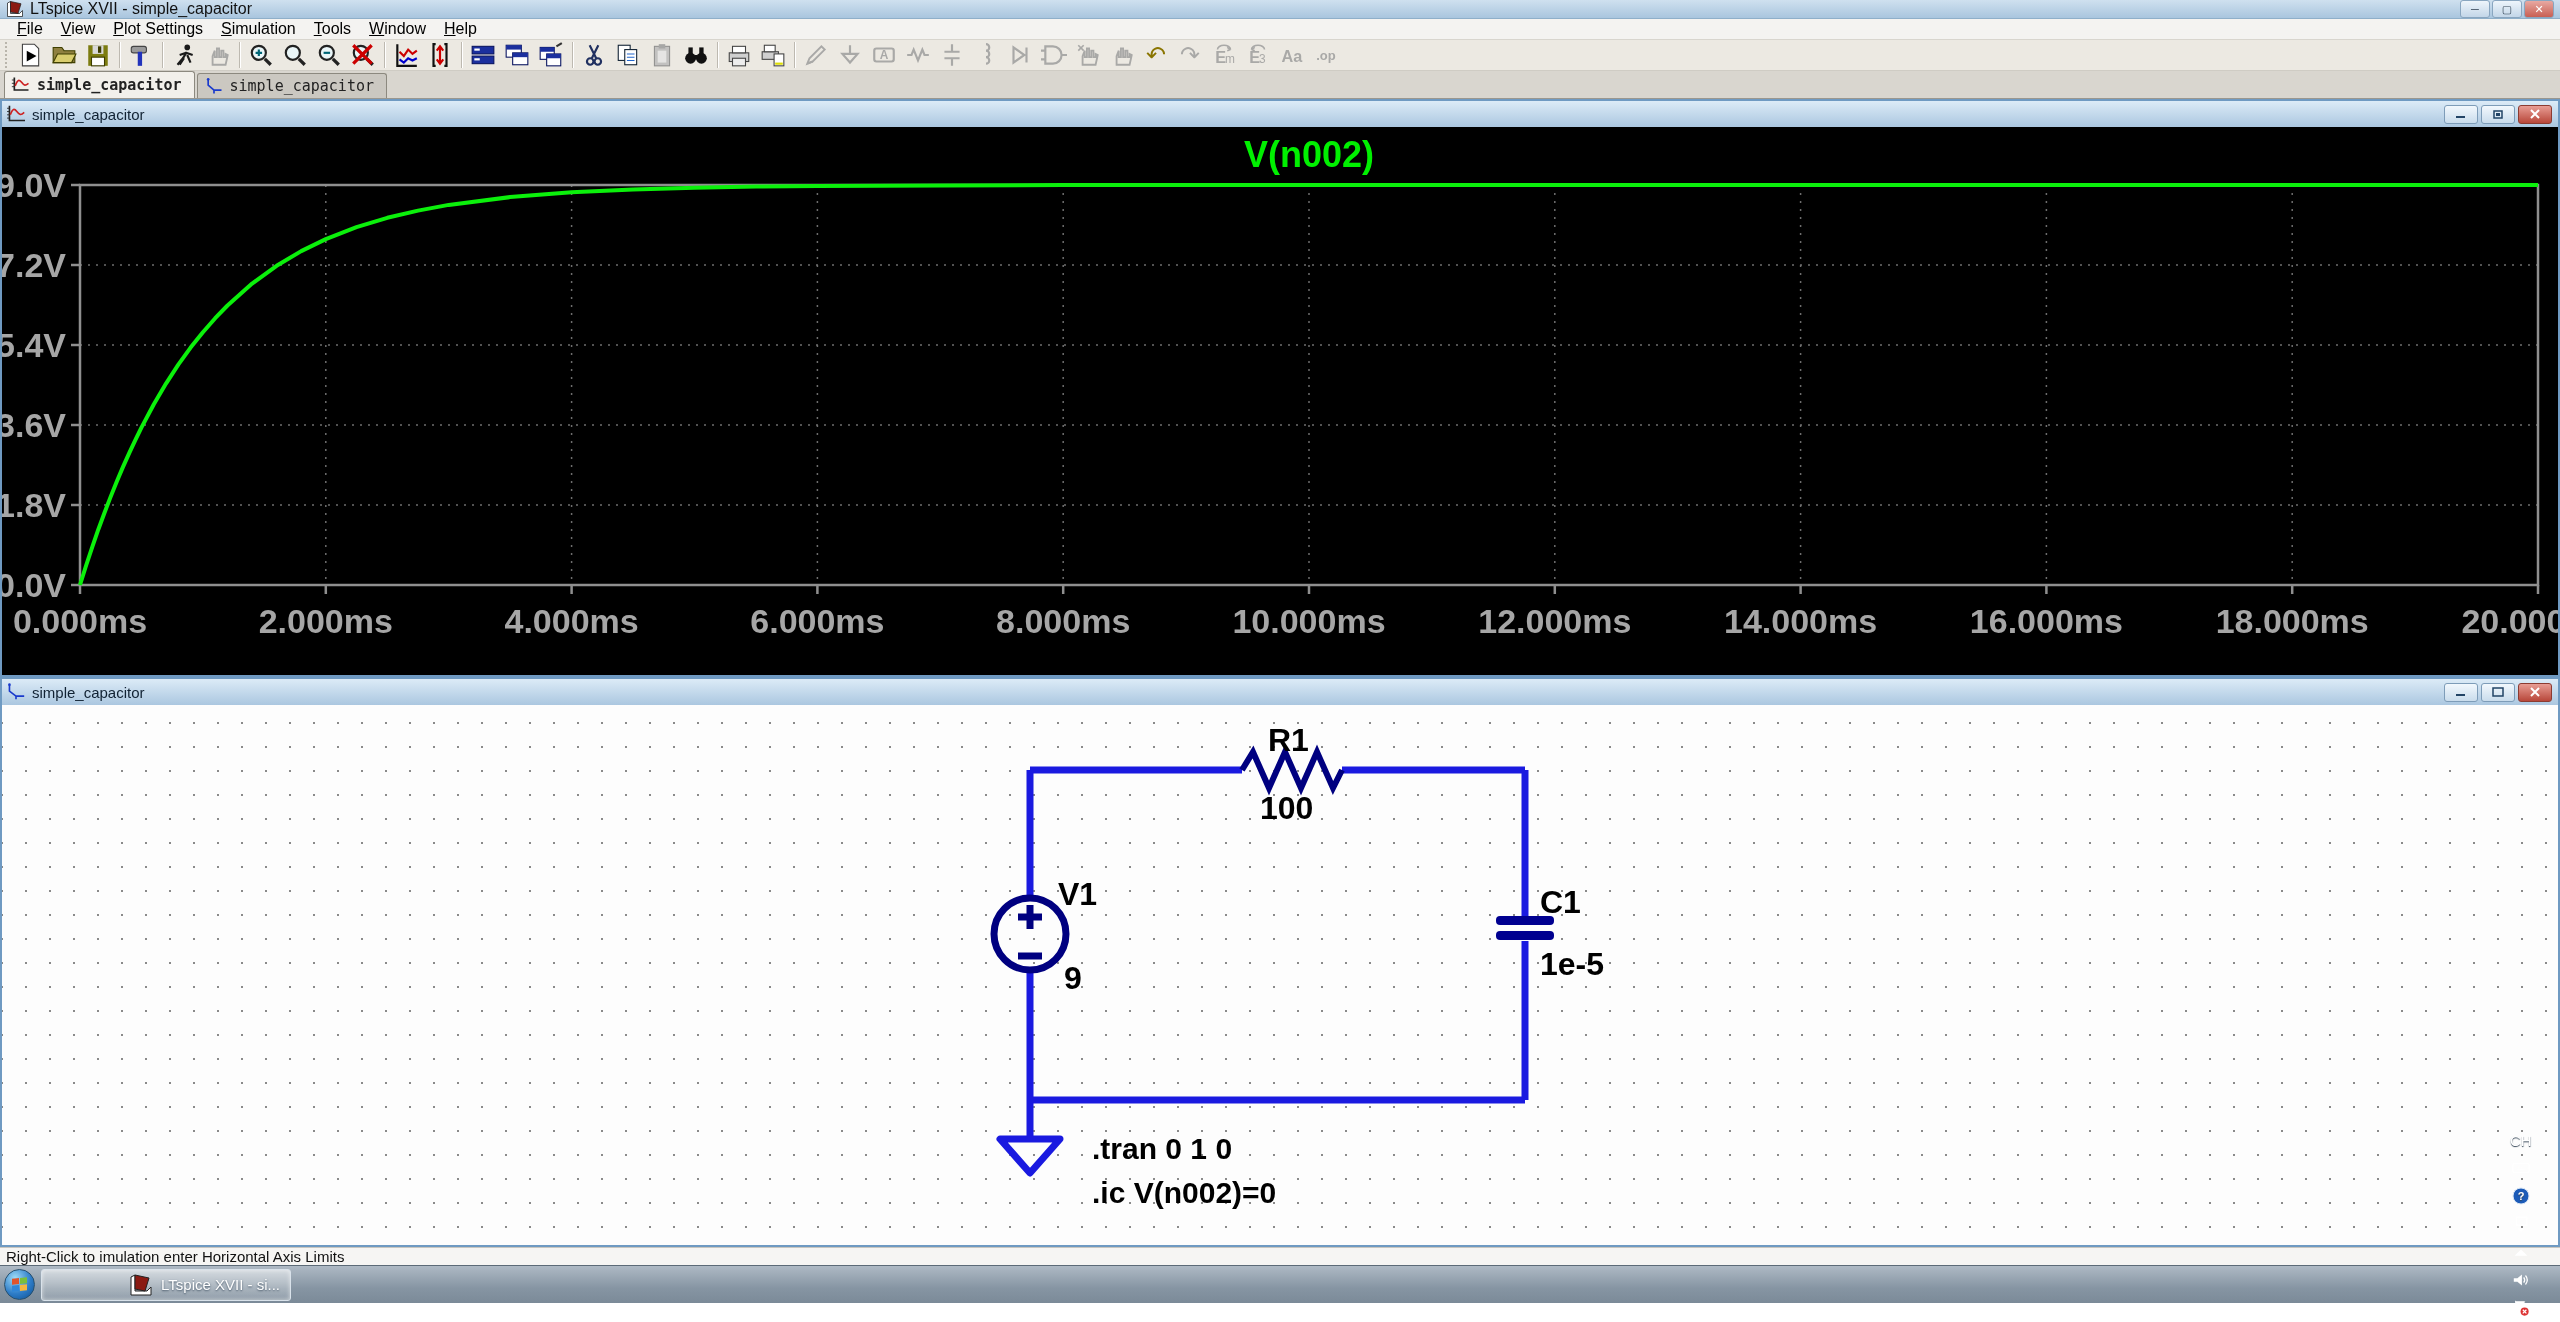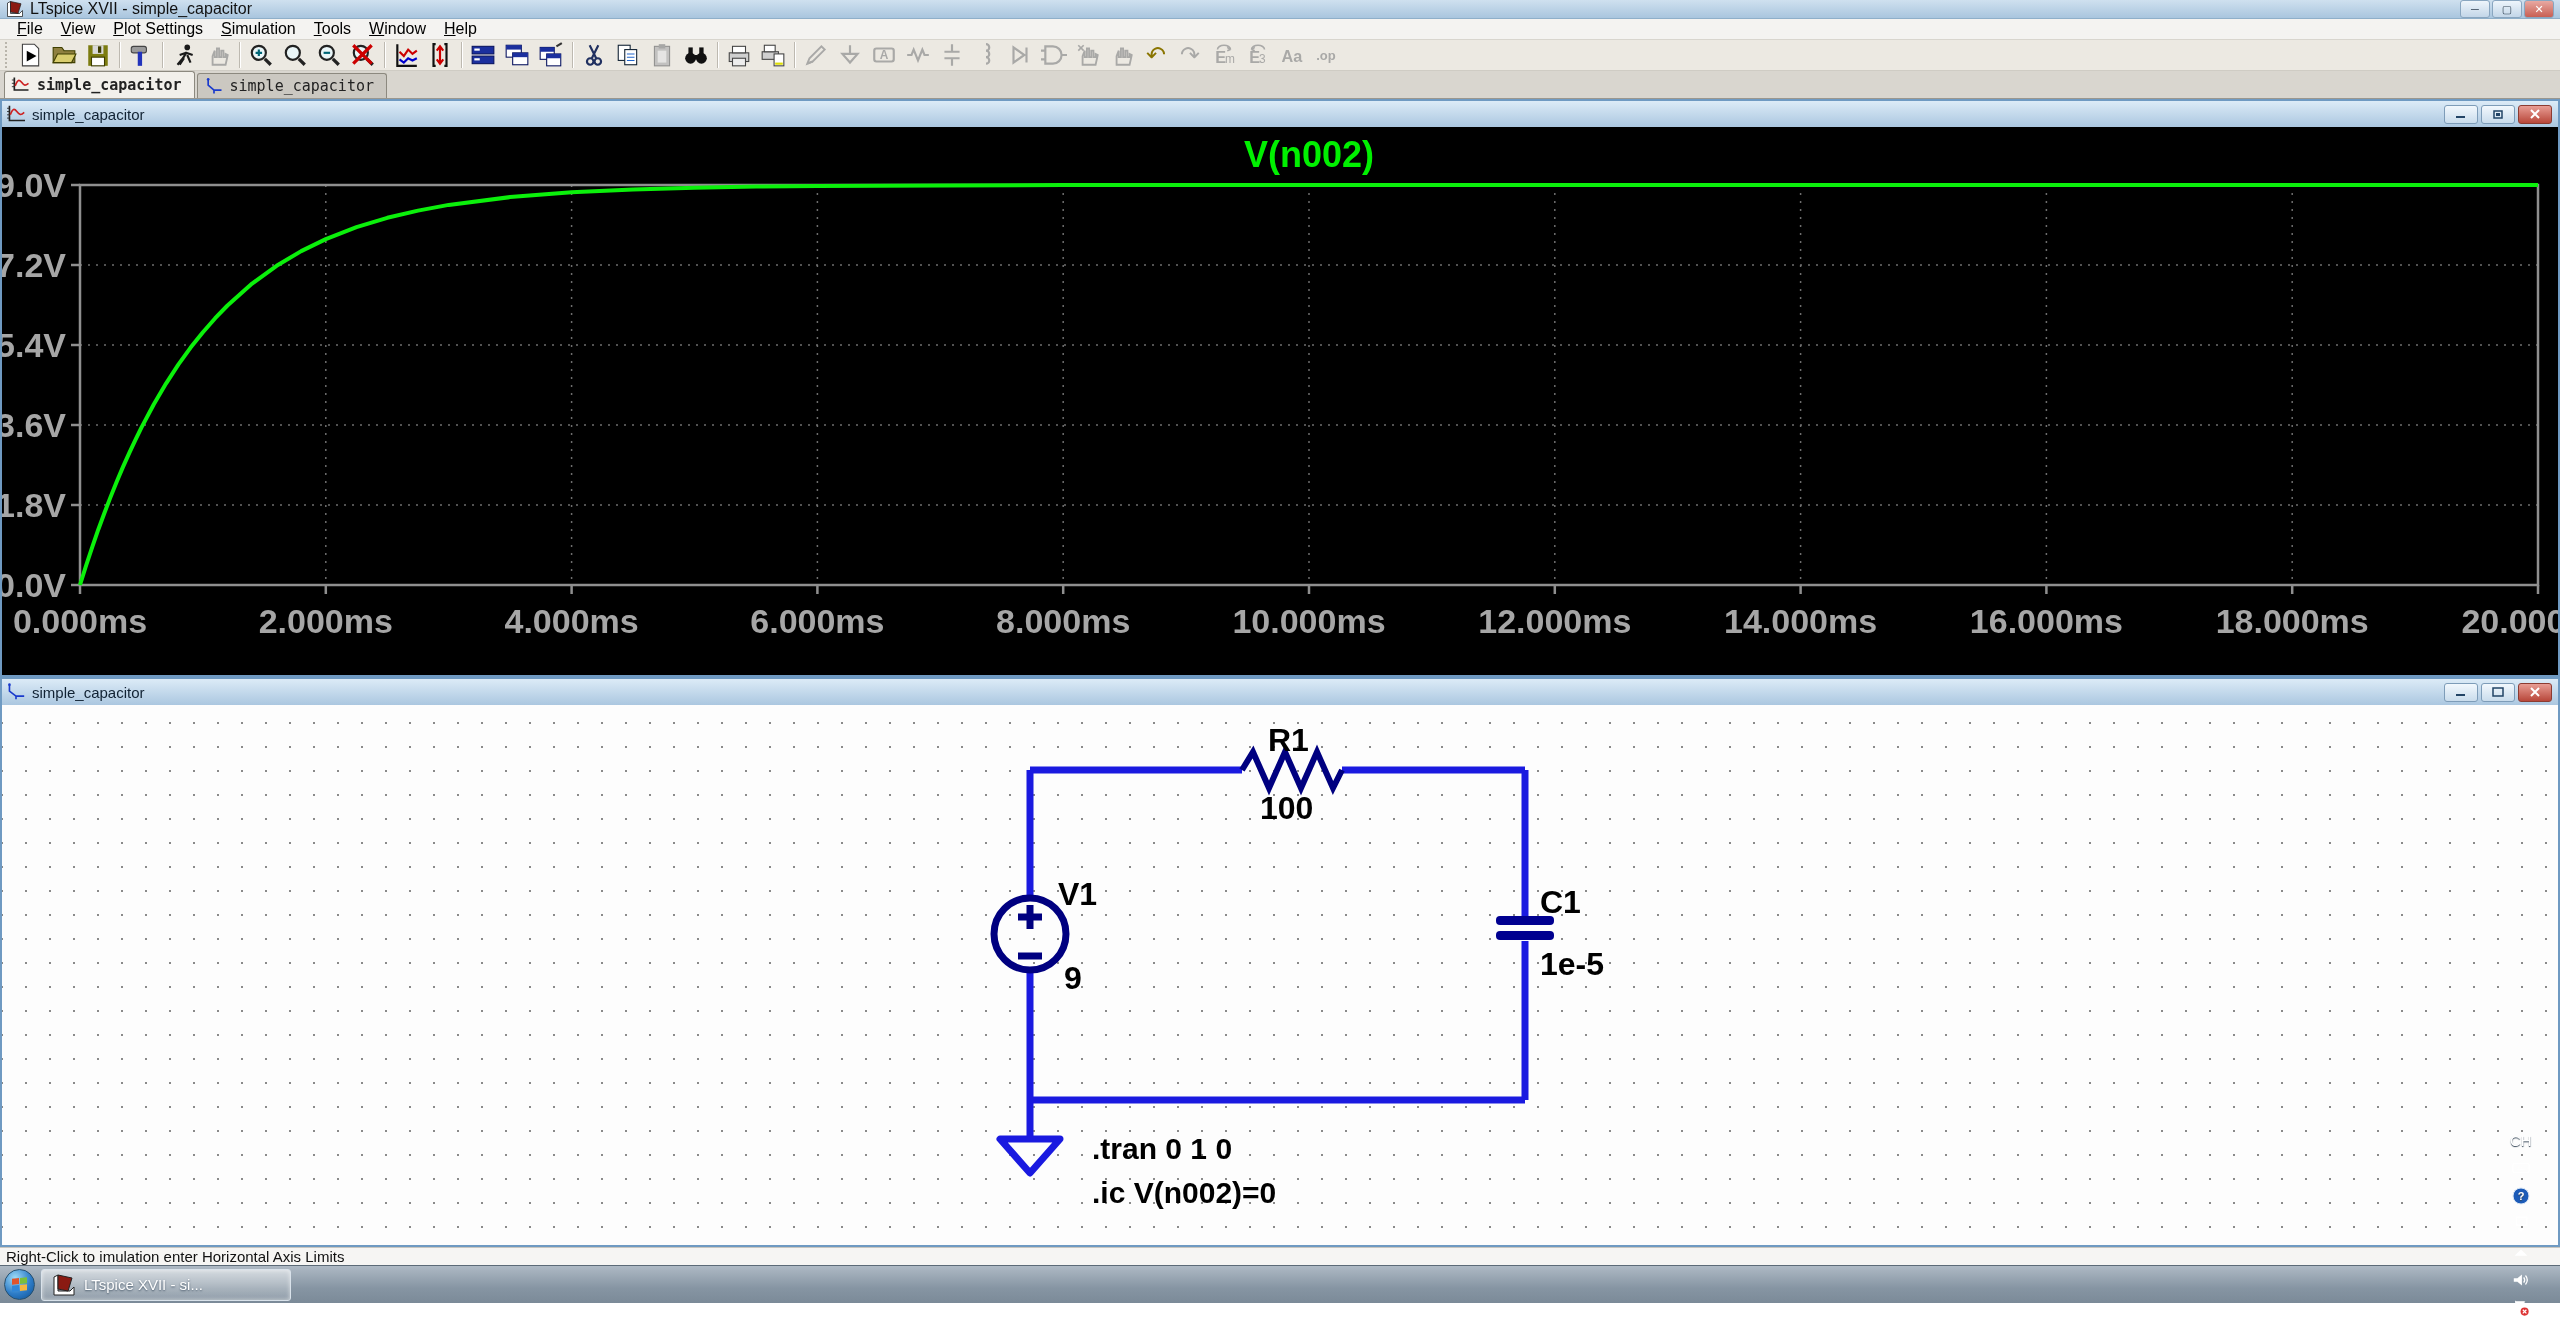--- a/index.html
+++ b/index.html
@@ -46,21 +46,21 @@
   .schem-area { width:2556px; height:540px; background:#fdfdfd;
     background-image:radial-gradient(circle, #8a8a8a 1.2px, transparent 1.3px);
     background-size:24px 24px; background-position:12px 6px; }
 
   
   .statusbar { height:24px; background:#f6f5f3; border-top:1px solid #c9c6bf; display:flex; align-items:center; padding-left:6px; font-size:15px; color:#111; }
   .taskbar { height:38px; background:linear-gradient(#aeb9c4,#8695a3 60%,#7b8a98); display:flex; align-items:center; padding:0 4px; gap:6px; border-top:1px solid #5c6a77; }
   .orb { width:31px; height:31px; border-radius:50%; background:radial-gradient(circle at 35% 28%, #9fdcf8, #2e7dc8 55%, #0c4d8f); border:1px solid #28516f; display:flex; align-items:center; justify-content:center; }
   .flag { width:15px; height:13px; display:grid; grid-template-columns:7px 7px; grid-template-rows:6px 6px; gap:1px; transform:skewY(-6deg); }
   .flag i { display:block; }
-  .taskbtn { height:32px; min-width:250px; display:flex; align-items:center; gap:8px; padding:0 10px; border:1px solid #d9e2ea; border-radius:3px; background:linear-gradient(rgba(255,255,255,.5),rgba(255,255,255,.15)); box-shadow:inset 0 0 4px rgba(255,255,255,.6); }
+  .taskbtn { height:32px; min-width:250px; display:flex; align-items:center; gap:8px; padding:0 10px; border:1px solid #d9e2ea; border-radius:3px; background:linear-gradient(rgba(255,255,255,.5),rgba(255,255,255,.15)); box-shadow:inset 0 0 4px rgba(255,255,255,.6);justify-content:flex-end; }
   .taskbtn span { color:#fff; font-size:15px; text-shadow:0 1px 2px #456; }
   .taskbtn svg { width:24px; height:24px; }
   .tray { margin-left:auto; display:flex; align-items:center; gap:10px; padding-right:4px;flex-direction:column; }
   .tray .tico { color:#fff; font-size:15px; text-shadow:0 1px 1px #345; display:flex; align-items:center; }
   .tray svg { width:18px; height:18px; }
   .clock { text-align:left; color:#fff; font-size:14px; line-height:17px; text-shadow:0 1px 1px #345; }
   .showdesk { width:12px; height:38px; border-left:1px solid #5c6a77; background:linear-gradient(#c2ccd5,#93a1ae); margin-left:4px; }
 </style>
 </head>
 <body>

